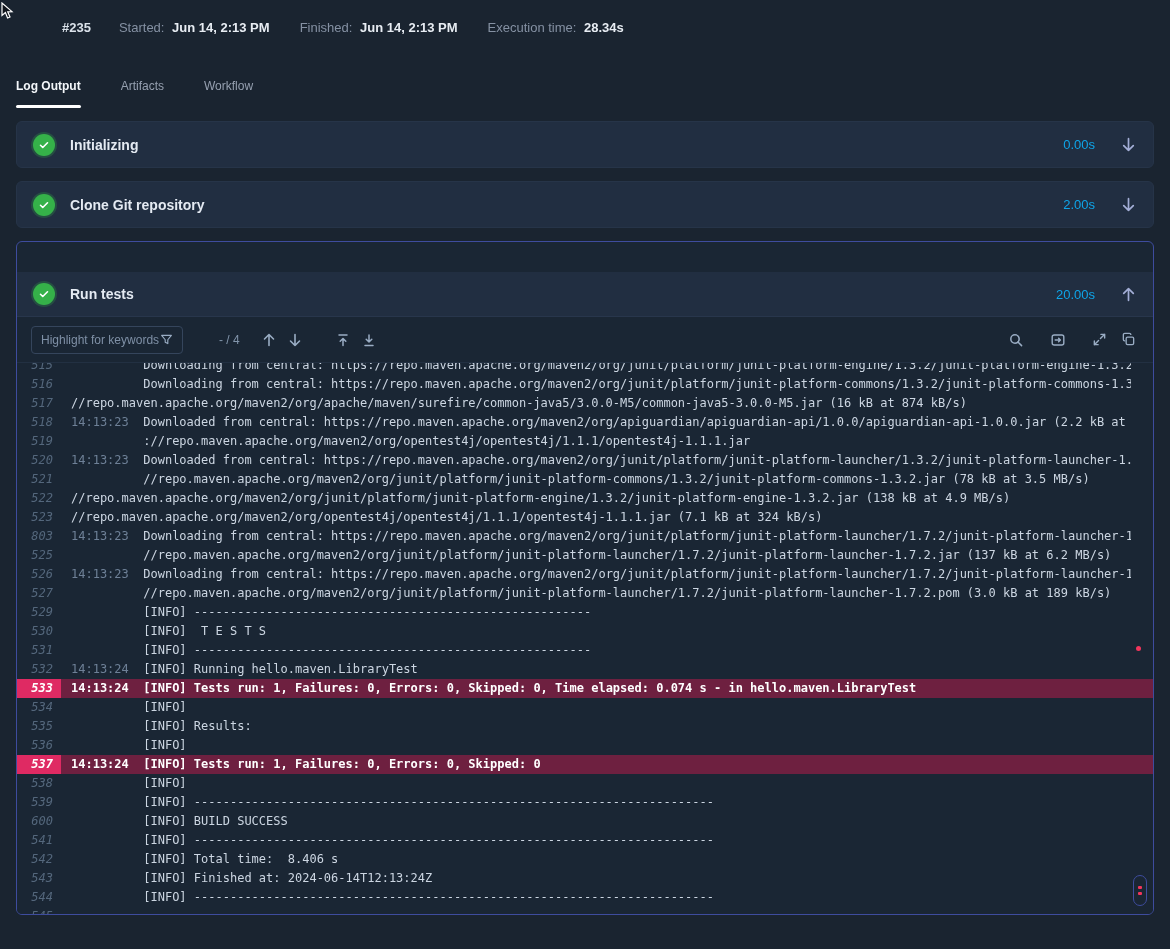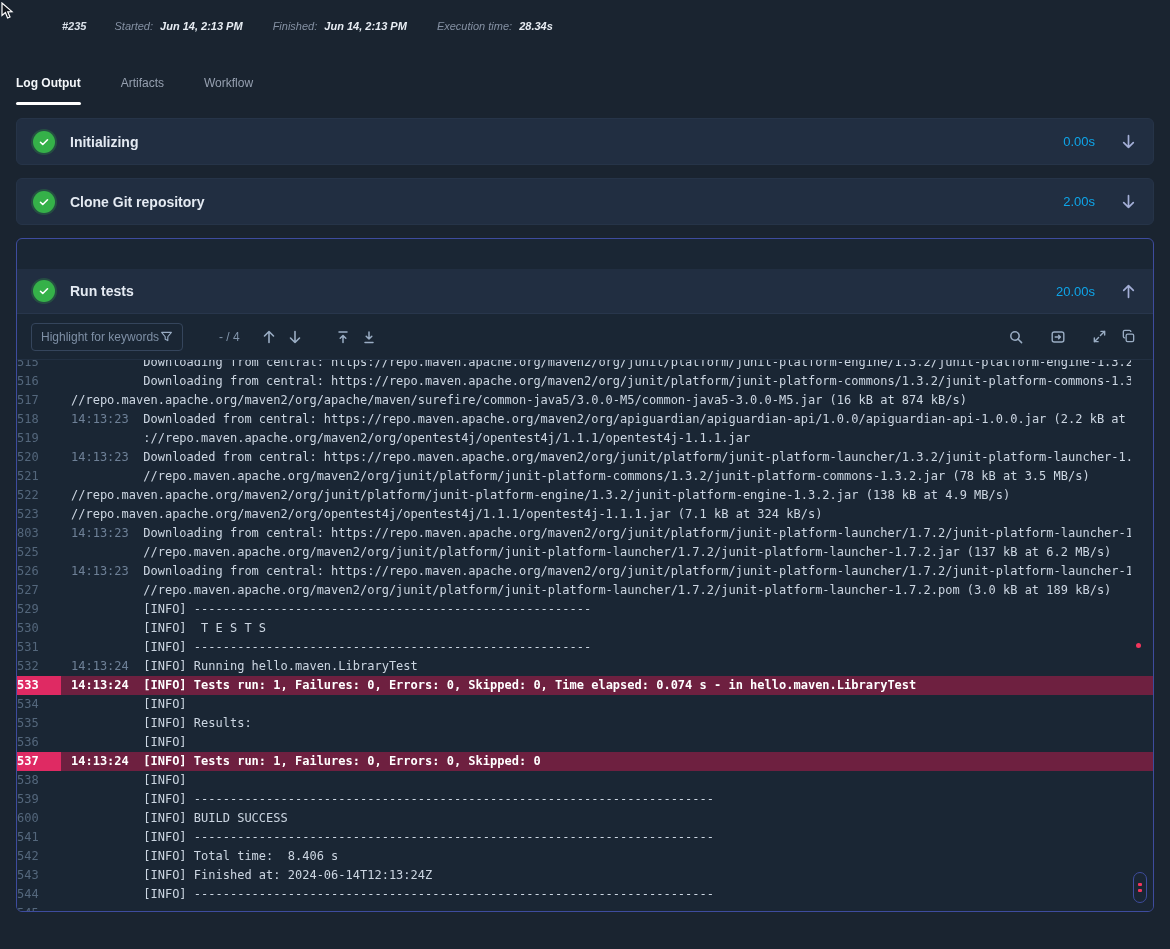--- a/index.html
+++ b/index.html
@@ -9,21 +9,21 @@
     font-family: "Liberation Sans", sans-serif;
     color: #e4eaf2;
     overflow: hidden;
     position: relative;
   }
   .cursor { position: absolute; top: 2px; left: 1px; z-index: 50; }
 
   
   .topbar {
     display: flex; align-items: flex-start;
-    padding: 20px 0 0 62px; font-size: 11px; font-style: italic;
+    padding: 20px 0 0 62px; font-size: 13px;
   }
   .build-no { color: #dbe2ea; font-weight: 600; margin-right: 28px; }
   .meta { margin-right: 30px; }
   .meta .k { color: #8591a3; }
   .meta .v { color: #e8edf3; font-weight: 600; margin-left: 4px; }
 
   
   .tabs { display: flex; gap: 40px; padding: 0 16px; margin-top: 44px; }
   .tab {
     font-size: 12px; color: #96a0b0; padding-bottom: 15px;
@@ -102,21 +102,21 @@
     font-family: "DejaVu Sans Mono", "Liberation Mono", monospace;
     font-size: 12px;
   }
   .log-lines { margin-top: -7px; }
   .log-row {
     display: flex; height: 19px; line-height: 19px;
     white-space: pre; color: #ccd6e2;
   }
   .ln {
     width: 44px; min-width: 44px; padding-right: 8px;
-    text-align: left; color: #54677c; cursor: pointer;
+    text-align: right; color: #54677c; cursor: pointer; font-style: italic;
   }
   .ct {
     flex: 1; min-width: 0; overflow: hidden;
     padding-left: 10px; margin-right: 22px;
   }
   .ts { color: #6e8097; }
   .log-row.hl { background: #6e2040; color: #ffffff; font-weight: bold; }
   .log-row.hl .ln { background: #df2a63; color: #ffffff; }
   .log-row.hl .ts { color: #ffffff; }
 

